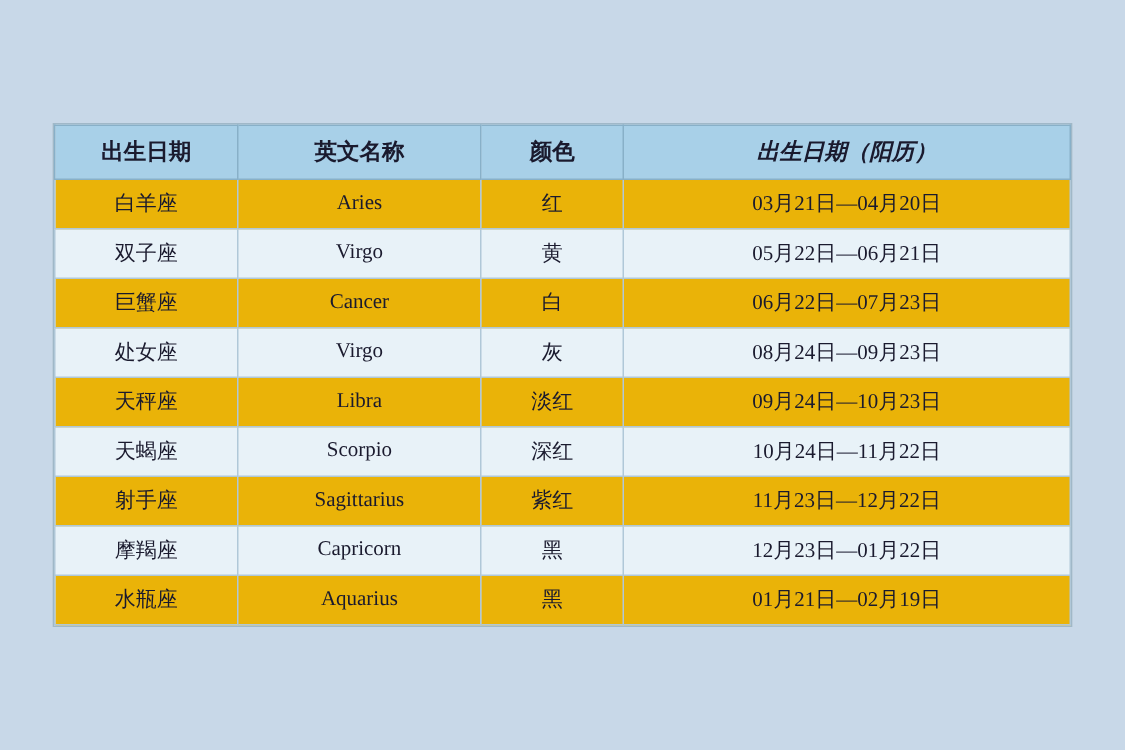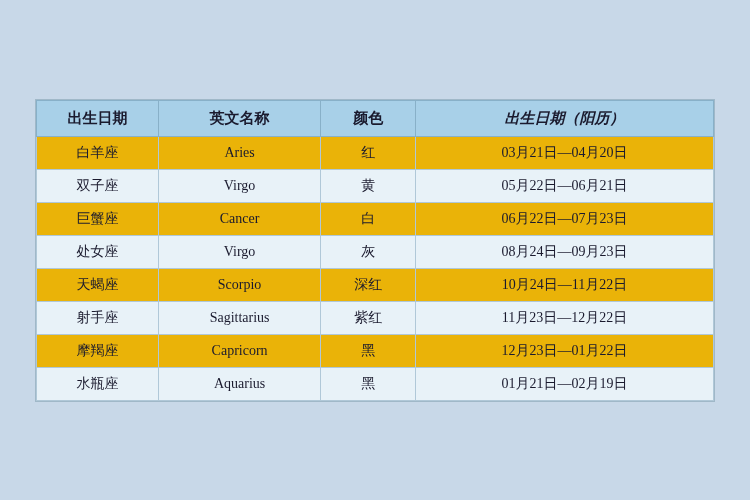--- a/index.html
+++ b/index.html
@@ -89,20 +89,26 @@
           <td>白</td>
           <td>06月22日—07月23日</td>
         </tr>
         <tr>
           <td>处女座</td>
           <td>Virgo</td>
           <td>灰</td>
           <td>08月24日—09月23日</td>
         </tr>
         <tr>
+          <td>天秤座</td>
+          <td>Libra</td>
+          <td>淡红</td>
+          <td>09月24日—10月23日</td>
+        </tr>
+        <tr>
           <td>天蝎座</td>
           <td>Scorpio</td>
           <td>深红</td>
           <td>10月24日—11月22日</td>
         </tr>
         <tr>
           <td>射手座</td>
           <td>Sagittarius</td>
           <td>紫红</td>
           <td>11月23日—12月22日</td>

